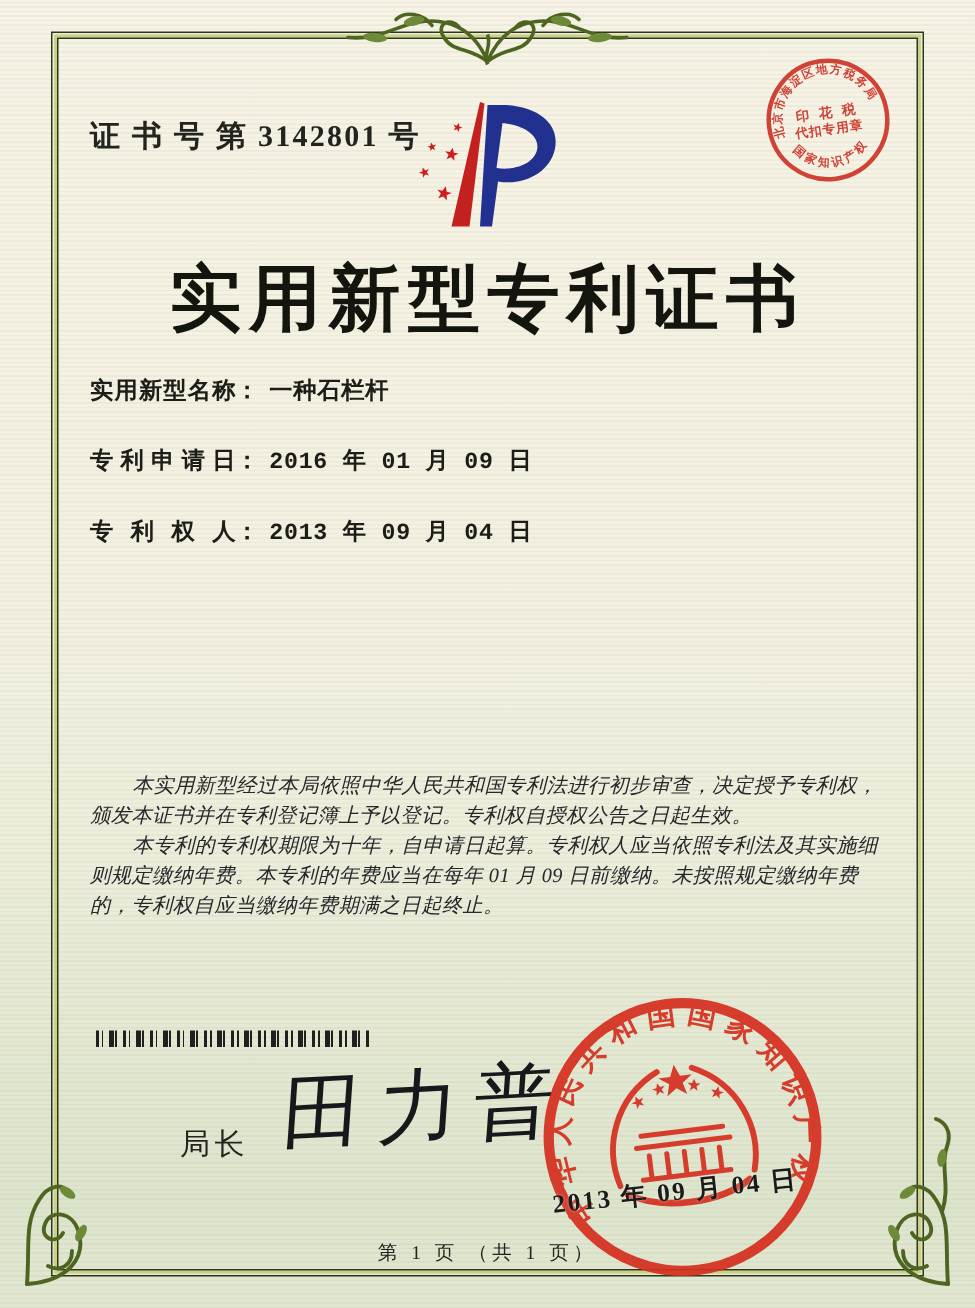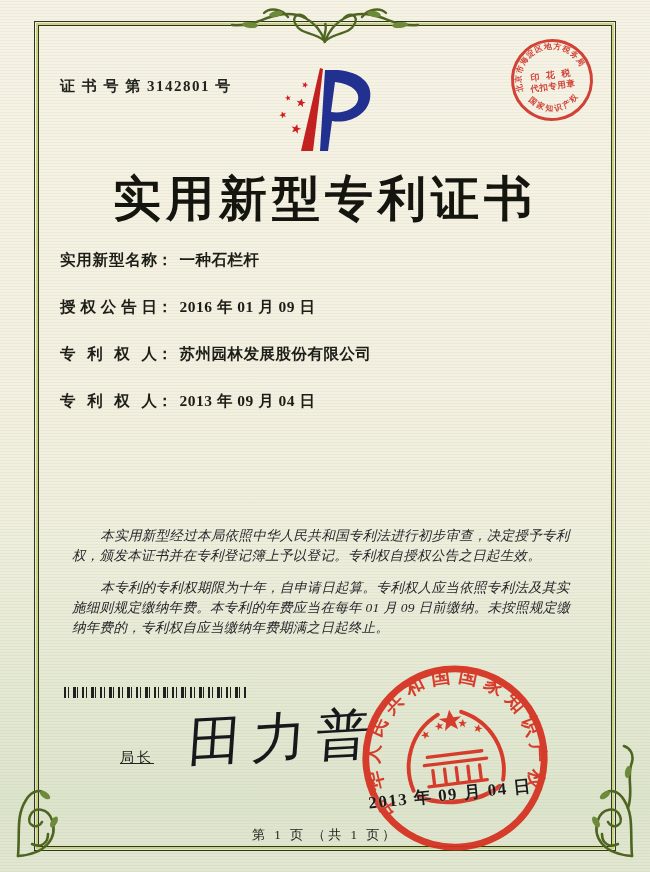--- a/index.html
+++ b/index.html
@@ -11,39 +11,39 @@
   .page::before{
     content:""; position:absolute; inset:0; pointer-events:none;
     background:repeating-linear-gradient(0deg, rgba(128,148,96,0.08) 0 1px, rgba(255,255,255,0) 1px 3px);
   }
   
   .frame{position:absolute; left:34px; right:34px; top:21px; bottom:21px; border:1.5px solid #2c3818;}
   .frame-mid{position:absolute; inset:1px; border:2.5px solid #cbd084;}
   .frame-in{position:absolute; inset:0; border:1px solid #2c3818;}
   .ornament{position:absolute; pointer-events:none;}
   
-  .cert-no{position:absolute; left:60px; top:77px; font-size:15px; letter-spacing:1.5px; color:#23241f; font-weight:600;}
+  .cert-no{position:absolute; left:60px; top:77px; font-size:20px; letter-spacing:1.5px; color:#23241f; font-weight:600;}
   .logo{position:absolute; left:275px; top:68px;}
   .title{position:absolute; left:0; top:167px; width:100%; text-align:center;
          font-size:48px; font-weight:700; letter-spacing:5px; color:#15150f;}
   
-  .fields{position:absolute; left:60px; top:250px; color:#1d1d18;}
+  .fields{position:absolute; left:60px; top:250px; color:#1d1d18;font-family:Liberation Mono, monospace;}
   .field{height:47px; white-space:nowrap; font-size:15.5px;}
   .field-label{display:inline-block; width:97px; text-align:justify; text-align-last:justify; font-weight:700;}
   .field-colon{font-weight:700;}
   .field-value{margin-left:7px; font-weight:600; letter-spacing:0.5px;}
   
   .body-text{position:absolute; left:60px; top:514px; width:533px; font-size:13.5px; line-height:20px;
              color:#26262b; font-style:italic; letter-spacing:0.3px;}
-  .body-text p{margin:12px; text-indent:2.1em;}
+  .body-text p{margin:0; text-indent:2.1em;}
   
   .barcode{position:absolute; left:64px; top:687px; width:183px; height:11px;
     background:repeating-linear-gradient(90deg,#20201e 0 2px,transparent 2px 4px,#20201e 4px 5px,
       transparent 5px 9px,#20201e 9px 12px,transparent 12px 13px,#20201e 13px 14px,transparent 14px 18px);}
-  .commissioner{position:absolute; left:120px; top:749px; font-size:14px; letter-spacing:3px; color:#23241f; font-family:"Liberation Sans",sans-serif;text-decoration:underline;}
+  .commissioner{position:absolute; left:120px; top:749px; font-size:20px; letter-spacing:3px; color:#23241f; font-family:"Liberation Sans",sans-serif;}
   .signature{position:absolute; left:188px; top:702px; font-size:54px; color:#17181c; letter-spacing:10px;
              transform:rotate(-3deg) skewX(-7deg); font-weight:500;}
   .seal-main{position:absolute; left:357px; top:660px; opacity:.93; transform:rotate(-7deg);}
   .seal-date{position:absolute; left:368px; top:783px; font-size:17px; font-weight:700; color:#1b1b19;
              letter-spacing:1.5px; transform:rotate(-6deg); text-shadow:0 0 2px rgba(250,250,238,.6);}
   .seal-tax{position:absolute; left:508px; top:36px; opacity:.88; transform:rotate(-8deg);}
   .footer{position:absolute; left:0; top:826px; width:100%; text-align:center; font-size:13px;
           letter-spacing:3px; color:#23241f;}
 </style>
 </head>
@@ -109,24 +109,21 @@
     </g>
   </svg>
 
   <div class="title">实用新型专利证书</div>
 
   <div class="fields">
     <div class="field">
       <span class="field-label">实用新型名称</span><span class="field-colon">：</span><span class="field-value">一种石栏杆</span>
     </div>
     <div class="field">
-      <span class="field-label">授权公告日</span><span class="field-colon">：</span><span class="field-value">2016 年 01 月 09 日</span>
-    </div>
-    <div class="field">
-      <span class="field-label">专利权人</span><span class="field-colon">：</span><span class="field-value">苏州园林发展股份有限公司</span>
+      <span class="field-label">专利申请日</span><span class="field-colon">：</span><span class="field-value">2016 年 01 月 09 日</span>
     </div>
     <div class="field">
       <span class="field-label">专利权人</span><span class="field-colon">：</span><span class="field-value">2013 年 09 月 04 日</span>
     </div>
   </div>
 
   <div class="body-text">
     <p>本实用新型经过本局依照中华人民共和国专利法进行初步审查，决定授予专利权，颁发本证书并在专利登记簿上予以登记。专利权自授权公告之日起生效。</p>
     <p>本专利的专利权期限为十年，自申请日起算。专利权人应当依照专利法及其实施细则规定缴纳年费。本专利的年费应当在每年 01 月 09 日前缴纳。未按照规定缴纳年费的，专利权自应当缴纳年费期满之日起终止。</p>
   </div>

